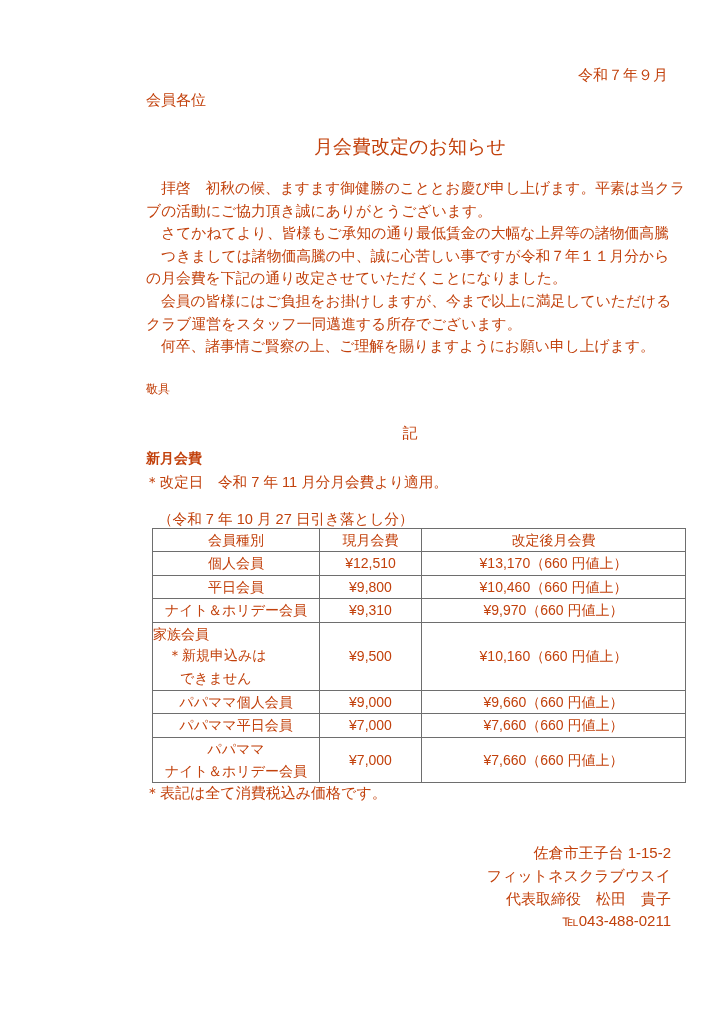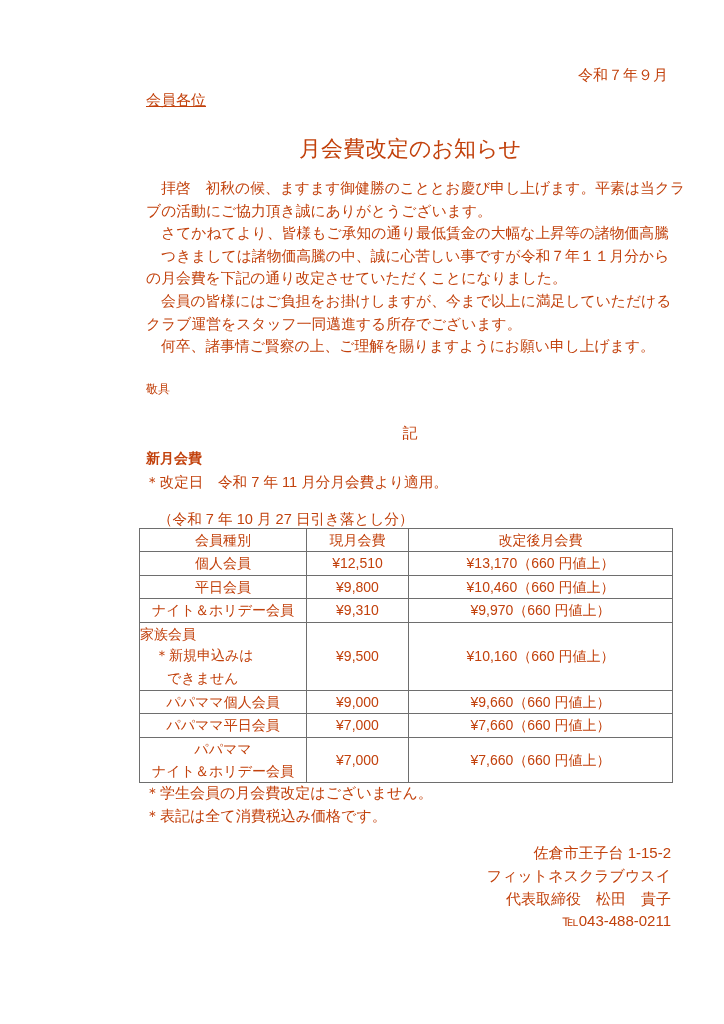--- a/index.html
+++ b/index.html
@@ -7,31 +7,31 @@
     position:relative;
     width:724px; height:1024px;
     background:#ffffff;
     font-family:"Liberation Sans","DejaVu Sans",sans-serif;
     color:#c2410c;
     overflow:hidden;
     margin-left:48px;
   }
   .abs { position:absolute; left:98px; width:528px; }
   .doc-date { top:66px; text-align:right; padding-right:6px; font-size:15px; box-sizing:border-box; }
-  .recipient { top:91px; font-size:15px;text-decoration:underline; }
-  .doc-title { top:134px; text-align:center; font-size:22px; font-weight:normal; margin:0; }
+  .recipient { top:91px; font-size:15px; }
+  .doc-title { top:134px; text-align:center; font-size:19px; font-weight:normal; margin:0; }
   .body-text { top:177px; font-size:14.8px; line-height:22.6px; }
   .body-line { white-space:nowrap; }
   .body-line.first { text-indent:15px; }
   .closing { top:381px; padding-right:19px; font-size:12px; box-sizing:border-box; }
   .record-mark { top:424px; text-align:center; font-size:15px; }
   .section-heading { top:450px; font-size:14px; font-weight:bold; margin:0; }
   .effective-note { top:473px; left:97px; font-size:14.6px; }
   .effective-note-sub { top:510px; left:110px; font-size:14.6px; }
-  .fee-table { position:absolute; top:528px; left:91px; border-collapse:collapse; table-layout:fixed; }
+  .fee-table { position:absolute; top:528px; left:104px; border-collapse:collapse; table-layout:fixed; }
   .fee-table th, .fee-table td {
     border:1px solid #6e6e6e;
     font-size:14px; font-weight:normal;
     text-align:center; vertical-align:middle;
     padding:0; line-height:22.4px;
   }
   .col-type { width:167px; } .col-current { width:102px; } .col-revised { width:264px; }
   .fee-table tr { height:22px; }
   .fee-table tbody tr { height:22px; }
   .fee-table tbody tr.family-row { height:66px; }
@@ -133,21 +133,20 @@
             <div>パパママ</div>
             <div>ナイト＆ホリデー会員</div>
           </td>
           <td>¥7,000</td>
           <td>¥7,660（660 円値上）</td>
         </tr>
       </tbody>
   </table>
 
   <div class="abs footnotes">
-      <div>＊学生会員の月会費改定はございません。</div>
       <div>＊表記は全て消費税込み価格です。</div>
     </div>
   <div class="abs signature">
       <div>佐倉市王子台 1-15-2</div>
       <div>フィットネスクラブウスイ</div>
       <div>代表取締役　松田　貴子</div>
       <div>℡043-488-0211</div>
     </div>
 </div>
 

